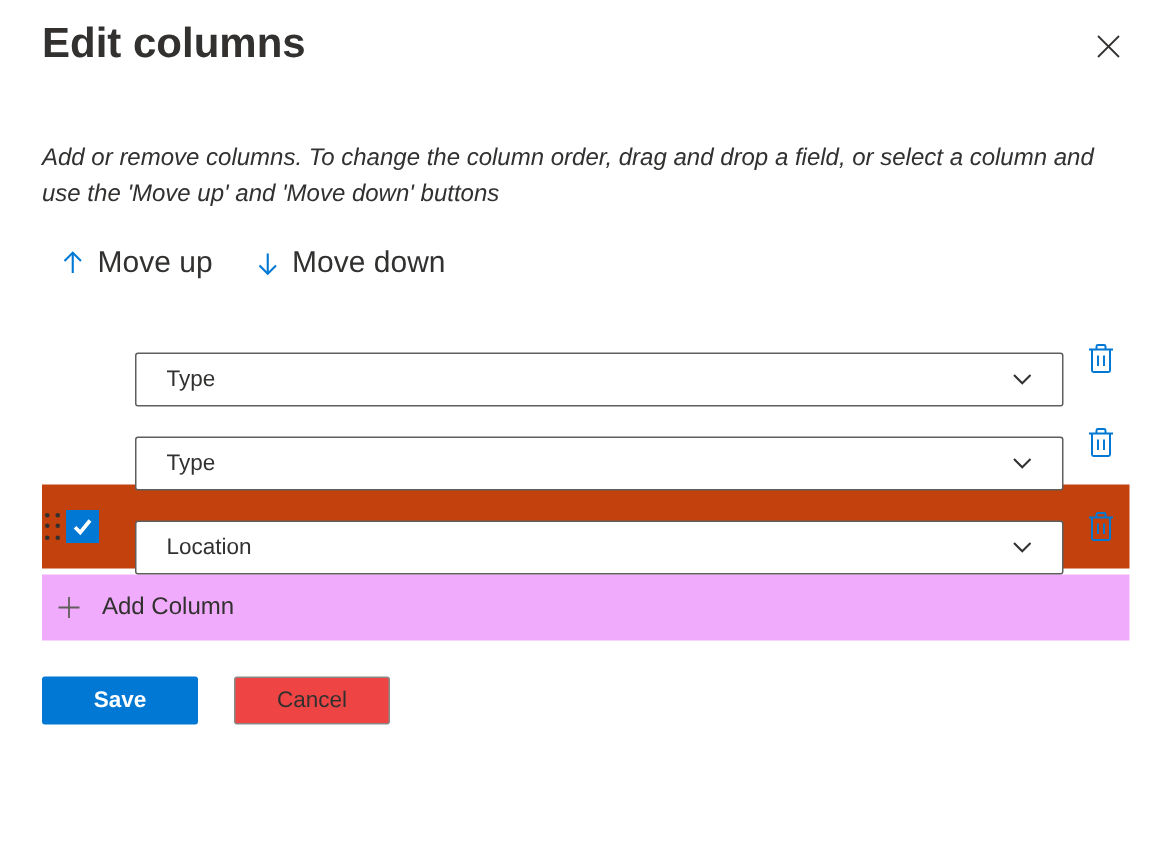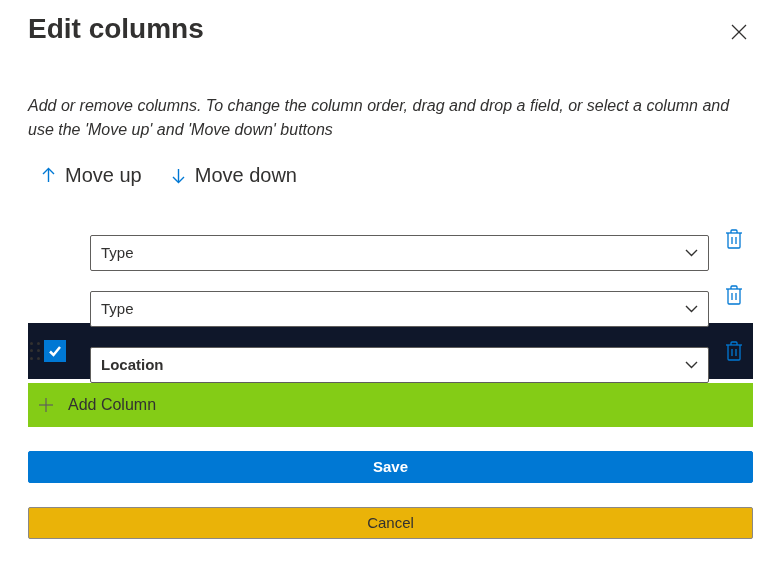--- a/index.html
+++ b/index.html
@@ -9,21 +9,21 @@
       color: #323130;
       width: 781px;
       height: 577px;
       overflow: hidden;
     }
     .dialog {
       padding: 12px 28px 20px 28px;
     }
     .header-row {
       display: flex;
-      align-items: flex-end;
+      align-items: center;
       justify-content: space-between;
       margin-bottom: 48px;
     }
     .title {
       font-size: 28px;
       font-weight: 600;
       color: #323130;
       line-height: 1.2;
     }
     .close-btn {
@@ -60,21 +60,21 @@
       border: none;
     }
     .move-btn svg { width: 17px; height: 17px; stroke: #0078d4; stroke-width: 1.4; fill: none; }
     .rows { }
     .row {
       display: flex;
       align-items: center;
       height: 56px;
       padding-right: 0;
     }
-    .row.selected { background: #0f172a; font-weight: bold; }
+    .row.selected { background: #c2410c; }
     .row-lead {
       width: 62px;
       display: flex;
       align-items: center;
       justify-content: flex-start;
       padding-left: 2px;
       gap: 4px;
       flex-shrink: 0;
     }
     .drag-handle {
@@ -99,80 +99,79 @@
     .checkbox svg { width: 14px; height: 14px; stroke: #fff; stroke-width: 2.5; fill: none; }
     .select {
       flex: 1;
       height: 36px;
       border: 1px solid #605e5c;
       border-radius: 2px;
       background: #ffffff;
       display: flex;
       align-items: center;
       justify-content: space-between;
-      padding: 0 10px;
+      padding: 0 20px;
       font-size: 15px;
       color: #323130;
       cursor: pointer;
       margin-top: 28px;
     }
     .select svg { width: 13px; height: 13px; stroke: #323130; stroke-width: 1.4; fill: none; }
     .delete-btn {
       width: 38px;
       height: 36px;
       display: flex;
       align-items: center;
       justify-content: center;
       cursor: pointer;
       flex-shrink: 0;
       margin-left: 6px;
     }
     .delete-btn svg { width: 18px; height: 20px; stroke: #0078d4; stroke-width: 1.3; fill: none; }
     .add-row {
       height: 44px;
-      background: #84cc16;
+      background: #f0abfc;
       display: flex;
       align-items: center;
       gap: 14px;
       padding-left: 10px;
       cursor: pointer;
       margin-top: 4px;
       font-size: 16px;
       color: #323130;
     }
     .add-row .plus {
       width: 16px; height: 16px;
       stroke: #605e5c; stroke-width: 1.2;
     }
     .footer {
       display: flex;
       gap: 24px;
       margin-top: 24px;
-      flex-direction: column;
     }
     .btn {
       min-width: 104px;
       height: 32px;
       border-radius: 2px;
       font-size: 15px;
       font-family: inherit;
       cursor: pointer;
       display: inline-flex;
       align-items: center;
       justify-content: center;
       padding: 0 18px;
     }
     .btn-primary {
       background: #0078d4;
       color: #ffffff;
       border: 1px solid #0078d4;
       font-weight: 600;
     }
     .btn-secondary {
-      background: #eab308;
+      background: #ef4444;
       color: #323130;
       border: 1px solid #8a8886;
     }
   </style>
 </head>
 <body>
 
 <div class="dialog">
 
   <div class="header-row">

